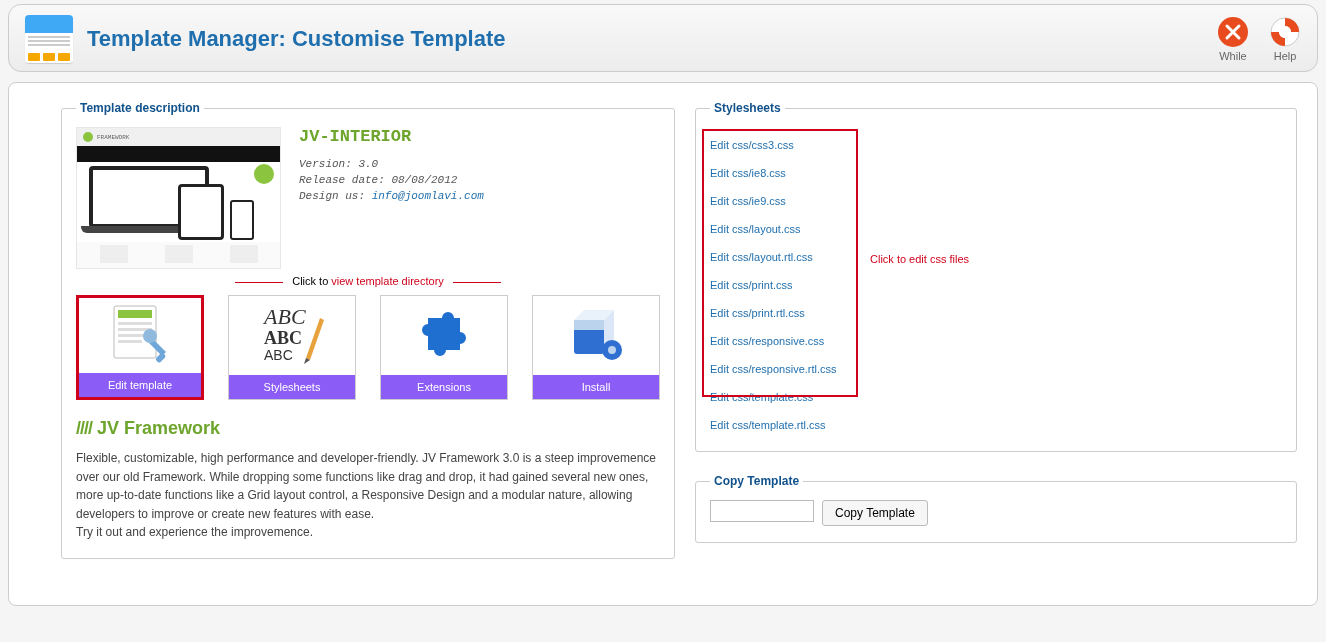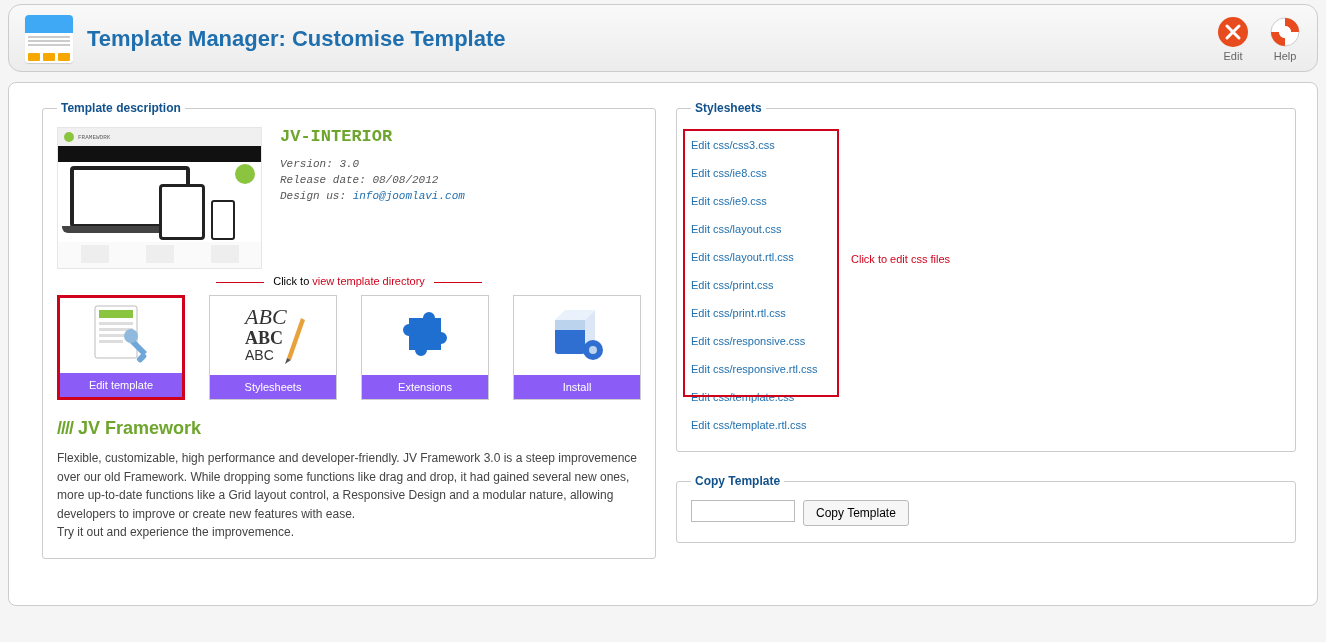--- a/index.html
+++ b/index.html
@@ -13,21 +13,21 @@
   .logo-mid span{height:2px;background:#ccc;display:block;}
   .logo-bot{height:12px;background:#fff;display:flex;gap:3px;padding:2px 3px;}
   .logo-bot span{flex:1;background:#f7a800;border-radius:1px;}
   .topbar h1 { color: #1f6fae; font-size: 22px; font-weight: bold; }
   .topbar .right { margin-left: auto; display:flex; gap:20px; align-items:center; }
   .ticon { display:flex; flex-direction:column; align-items:center; font-size:11px; color:#666; cursor:pointer;}
   .ticon svg{width:32px;height:32px;}
   
   
   .panel { background:#fff; border:1px solid #ccc; border-radius:8px; margin:10px 8px 0 8px; padding:18px 0 24px 0; display:flex; gap:30px;}
-  .left{ margin-left:33px; width:604px;}
+  .left{ margin-left:52px; width:604px;}
   .right-col{ width:620px; margin-right:20px;}
   
   fieldset { border:1px solid #ccc; border-radius:3px; padding:12px 14px 16px 14px; margin-bottom:22px; position:relative;}
   legend { color:#12528c; font-weight:bold; padding:0 4px; font-size:12px;}
   
   
   .desc-row{display:flex; gap:18px; align-items:flex-start;font-family:Liberation Mono, monospace;}
   .thumb{width:205px; height:142px; border:1px solid #e6e6e6; background:#fff; position:relative; overflow:hidden;}
   .thumb-header{height:18px;background:#f0f0f0;display:flex;align-items:center;padding:0 6px;}
   .thumb-dot{width:10px;height:10px;border-radius:50%;background:#8bc53f;margin-right:4px;}
@@ -96,21 +96,21 @@
   </div>
   <h1>Template Manager: Customise Template</h1>
   <div class="right">
     <div class="ticon">
       <span>
         <svg viewBox="0 0 32 32">
             <circle cx="16" cy="16" r="15" fill="#e84b1e"></circle>
             <path d="M10 10 L22 22 M22 10 L10 22" stroke="#fff" stroke-width="3" stroke-linecap="round"></path>
           </svg>
       </span>
-      <span>Edit</span>
+      <span>While</span>
     </div>
     <div class="ticon">
       <span>
         <svg viewBox="0 0 32 32">
             <circle cx="16" cy="16" r="14" fill="#fff" stroke="#ccc"></circle>
             <path d="M16 2 A14 14 0 0 1 30 16 L22 16 A6 6 0 0 0 16 10 Z" fill="#e84b1e"></path>
             <path d="M16 30 A14 14 0 0 1 2 16 L10 16 A6 6 0 0 0 16 22 Z" fill="#e84b1e"></path>
             <circle cx="16" cy="16" r="6" fill="#fff"></circle>
           </svg>
       </span>

